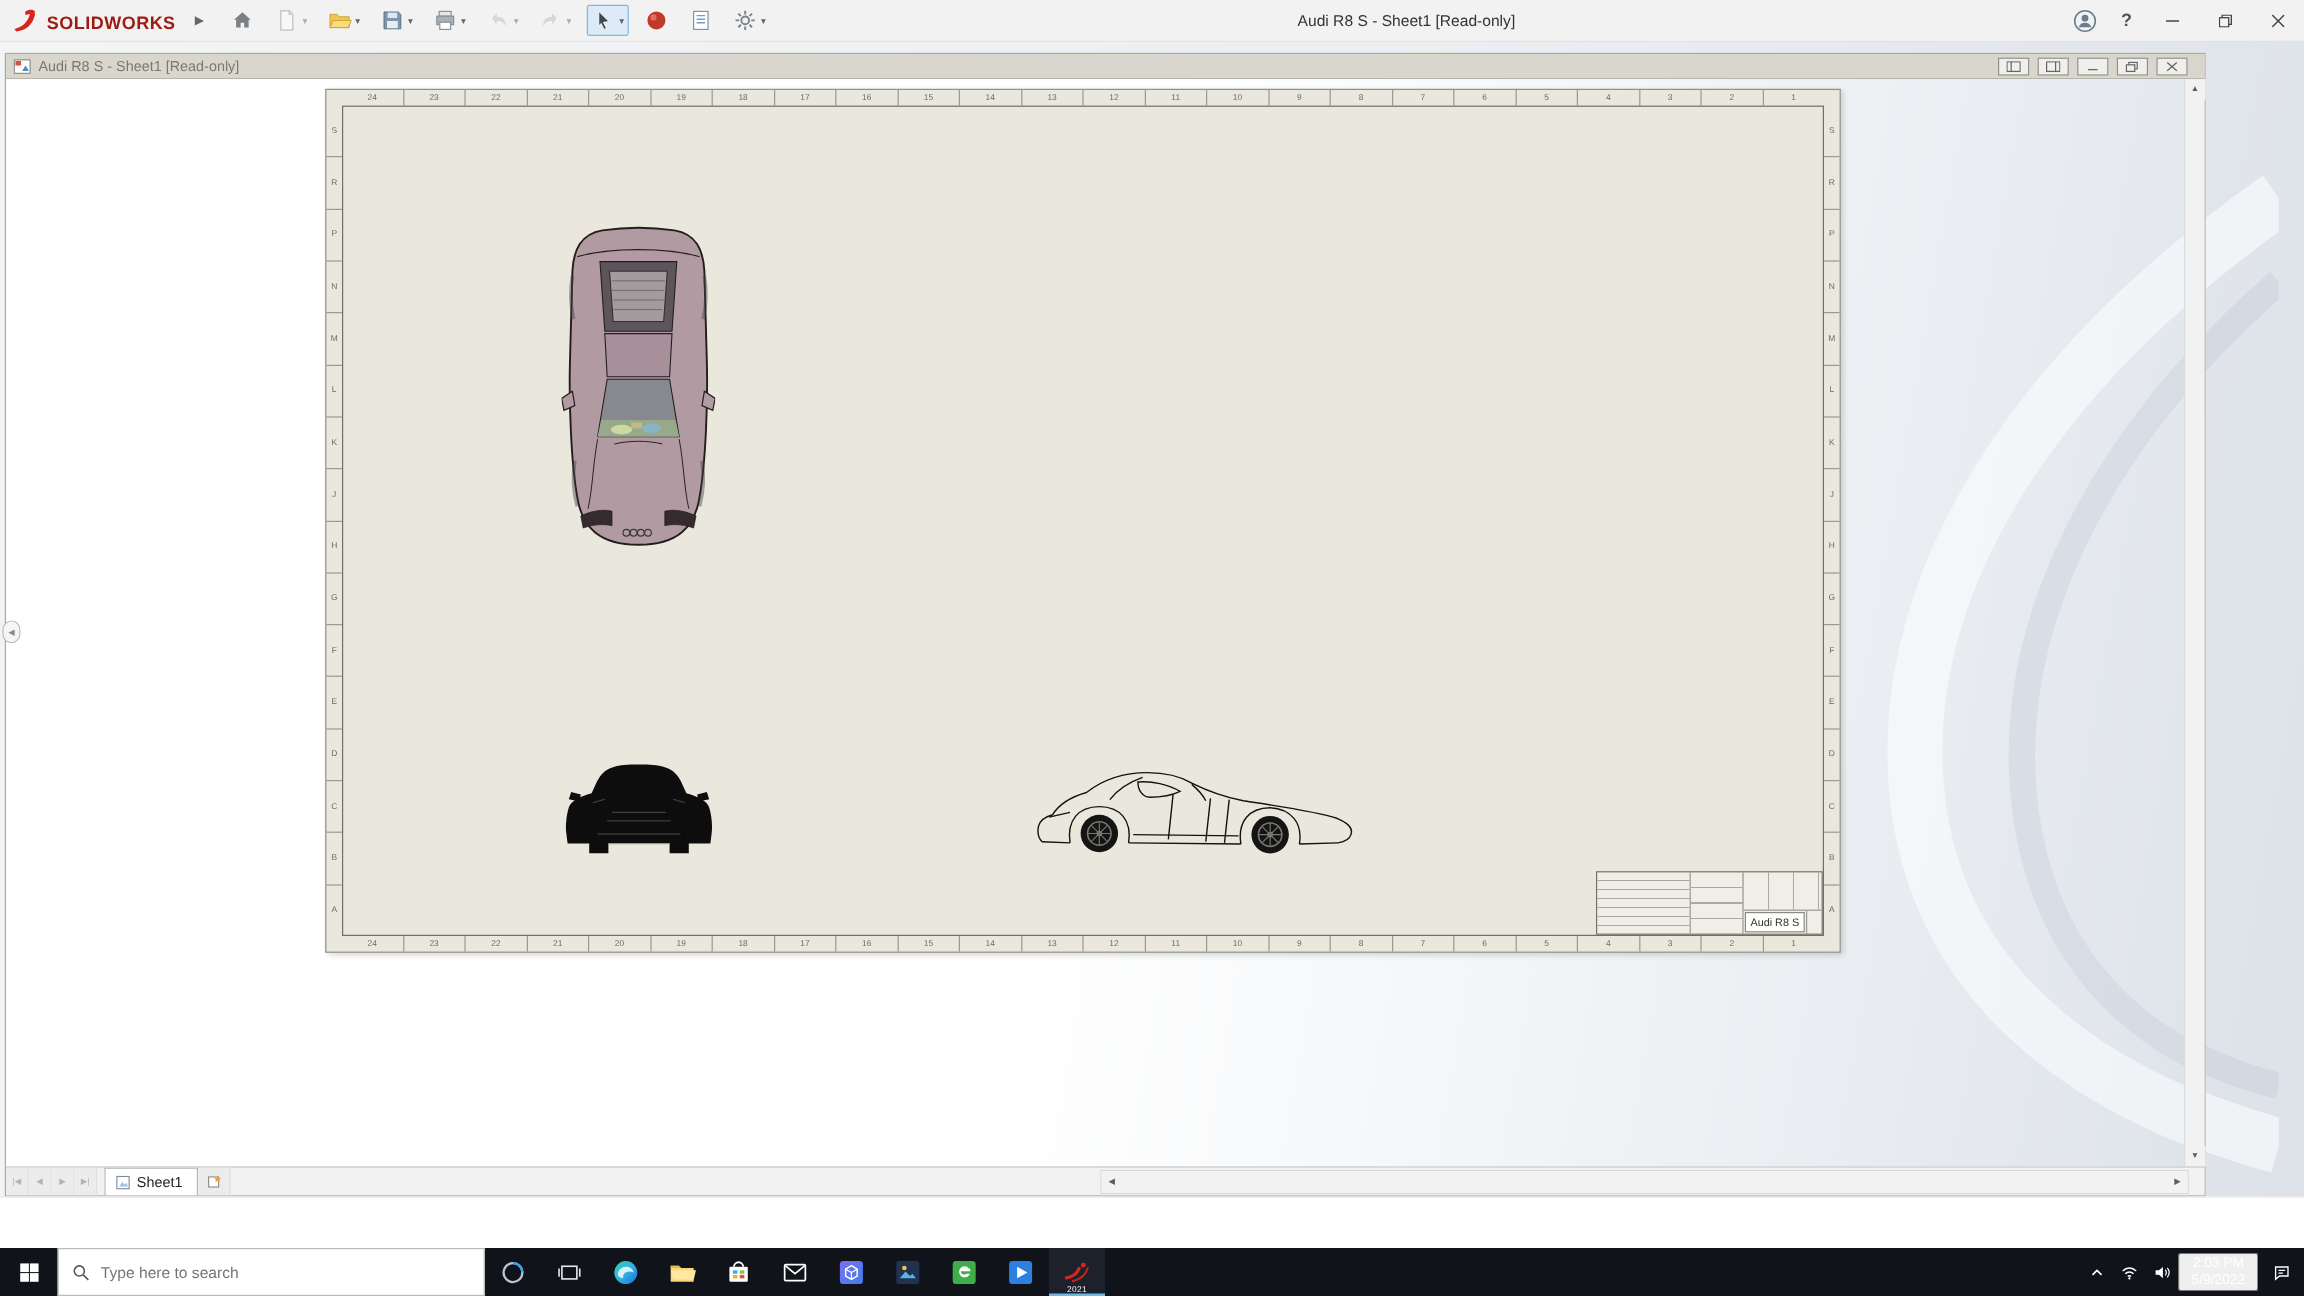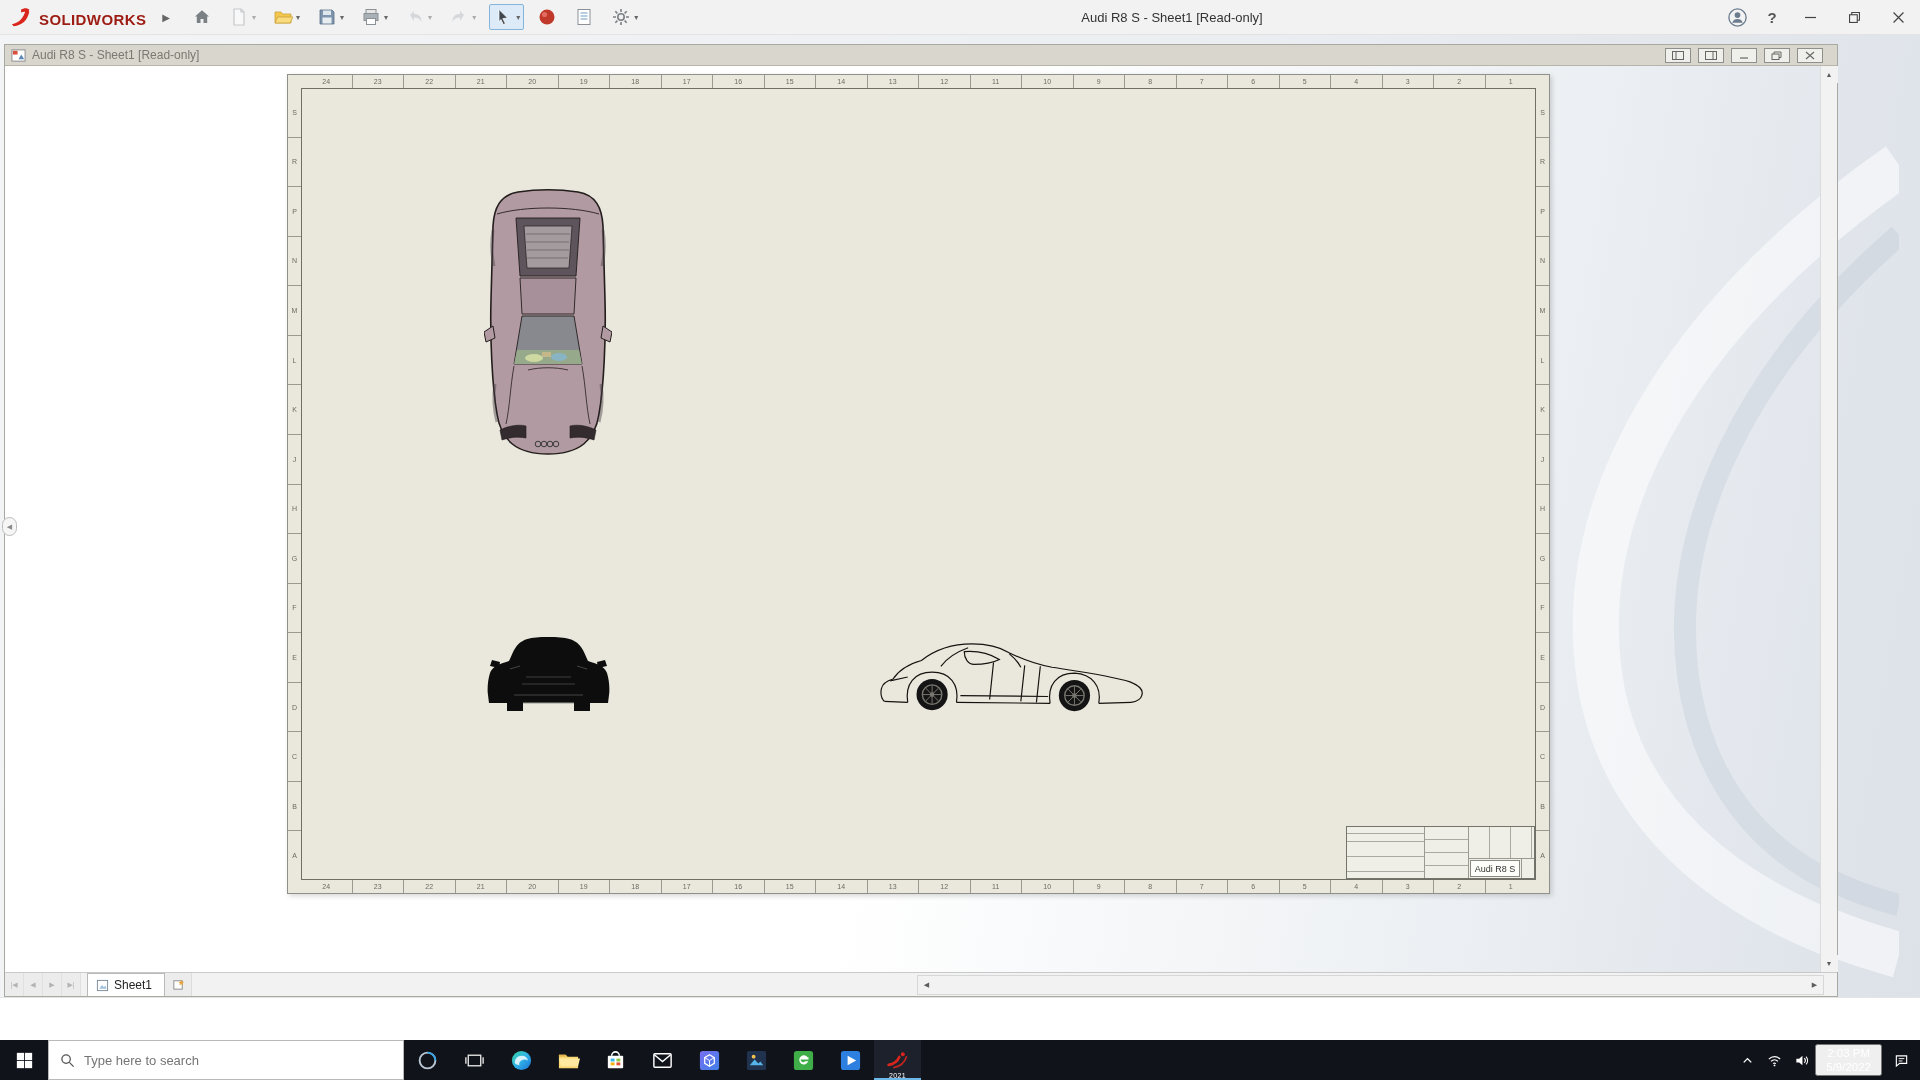--- a/index.html
+++ b/index.html
@@ -40,21 +40,21 @@
   .doc-controls { margin-left:auto; display:flex; gap:7px; padding-right:8px; }
   .doc-btn { width:26px; height:15px; border:1px solid #8f8f8b; background:#efefec; display:flex; align-items:center; justify-content:center; }
   .doc-btn svg { width:12px; height:9px; }
 
   .doc-body { position:absolute; top:21px; left:0; right:0; bottom:24px; display:flex; }
   .viewport { position:relative; flex:1; overflow:hidden; background:linear-gradient(100deg,#ffffff 0%,#ffffff 50%,#eef1f4 78%,#dfe4eb 100%); }
   .vscroll { width:17px; background:#f2f2f2; border-left:1px solid #dcdcdc; display:flex; flex-direction:column; justify-content:space-between; align-items:center; }
   .scroll-arrow { width:17px; height:17px; display:flex; align-items:center; justify-content:center; font-size:7px; color:#5d5d5d; background:#f2f2f2; border:none; }
 
   
-  .sheet { position:absolute; left:282px; top:8px; width:1263px; height:820px; background:#eae8dd; border:1px solid #90908a; box-shadow:2px 2px 5px rgba(0,0,0,.16);text-align:right; }
+  .sheet { position:absolute; left:266px; top:8px; width:1263px; height:720px; background:#eae8dd; border:1px solid #90908a; box-shadow:2px 2px 5px rgba(0,0,0,.16);text-align:right; }
   .zone-strip { position:absolute; display:flex; color:#6a6a62; font-size:7px; }
   .zs-top { top:0; left:13px; right:13px; height:13px; }
   .zs-bottom { bottom:0; left:13px; right:13px; height:13px; }
   .zs-left { left:0; top:13px; bottom:13px; width:13px; flex-direction:column; }
   .zs-right { right:0; top:13px; bottom:13px; width:13px; flex-direction:column; }
   .zone { flex:1; display:flex; align-items:center; justify-content:center; }
   .zs-top .zone:not(:last-child), .zs-bottom .zone:not(:last-child) { border-right:1px solid #9a9a90; }
   .zs-left .zone:not(:last-child), .zs-right .zone:not(:last-child) { border-bottom:1px solid #9a9a90; }
   .inner-frame { position:absolute; inset:13px; border:1.5px solid #6f6f66; pointer-events:none; }
 

